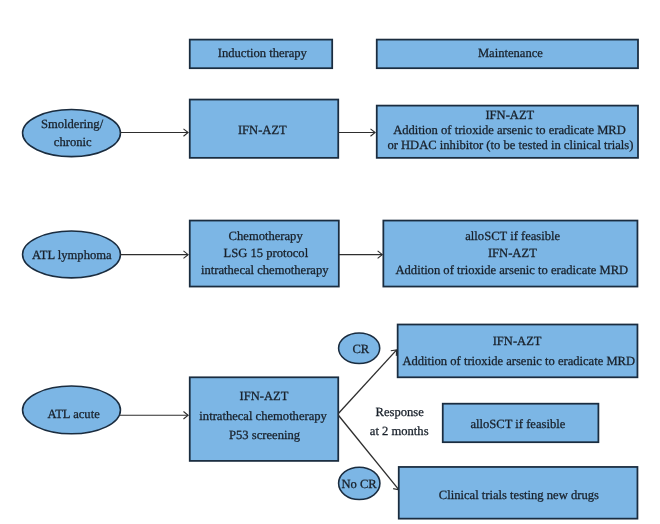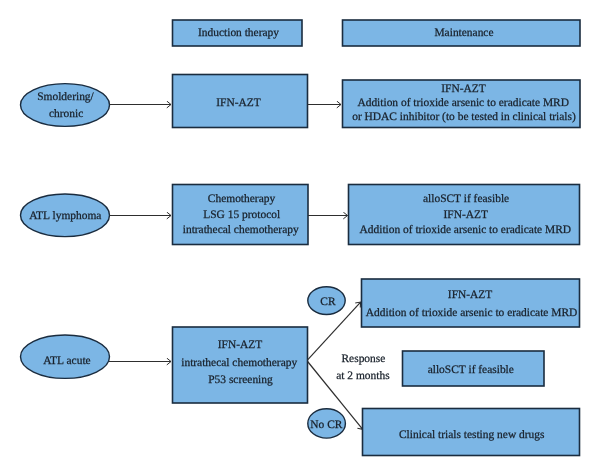--- a/index.html
+++ b/index.html
@@ -1,18 +1,18 @@
 <!DOCTYPE html>
 <html><head>
 <meta charset="utf-8">
 <title>Treatment flowchart</title>
 <style>
   html,body{margin:0;padding:0;background:#ffffff;}
   body{width:600px;height:476px;overflow:hidden;font-family:"Liberation Serif",serif;}
-  #canvas{position:relative;width:600px;height:428px;background:#fff;}
+  #canvas{position:relative;width:600px;height:428px;background:#fff;margin-top:16px;}
   svg{position:absolute;left:0;top:0;width:600px;height:476px;}
   #canvas{will-change:transform;}
   svg text{-webkit-font-smoothing:antialiased;text-rendering:geometricPrecision;}
   .node-text{font-family:"Liberation Serif",serif;font-size:11.45px;fill:#18202a;text-anchor:middle;stroke:#18202a;stroke-width:0.25px;paint-order:stroke fill;}
 </style>
 </head>
 <body>
 
 <div id="canvas">
 <svg viewBox="0 0 600 476">

